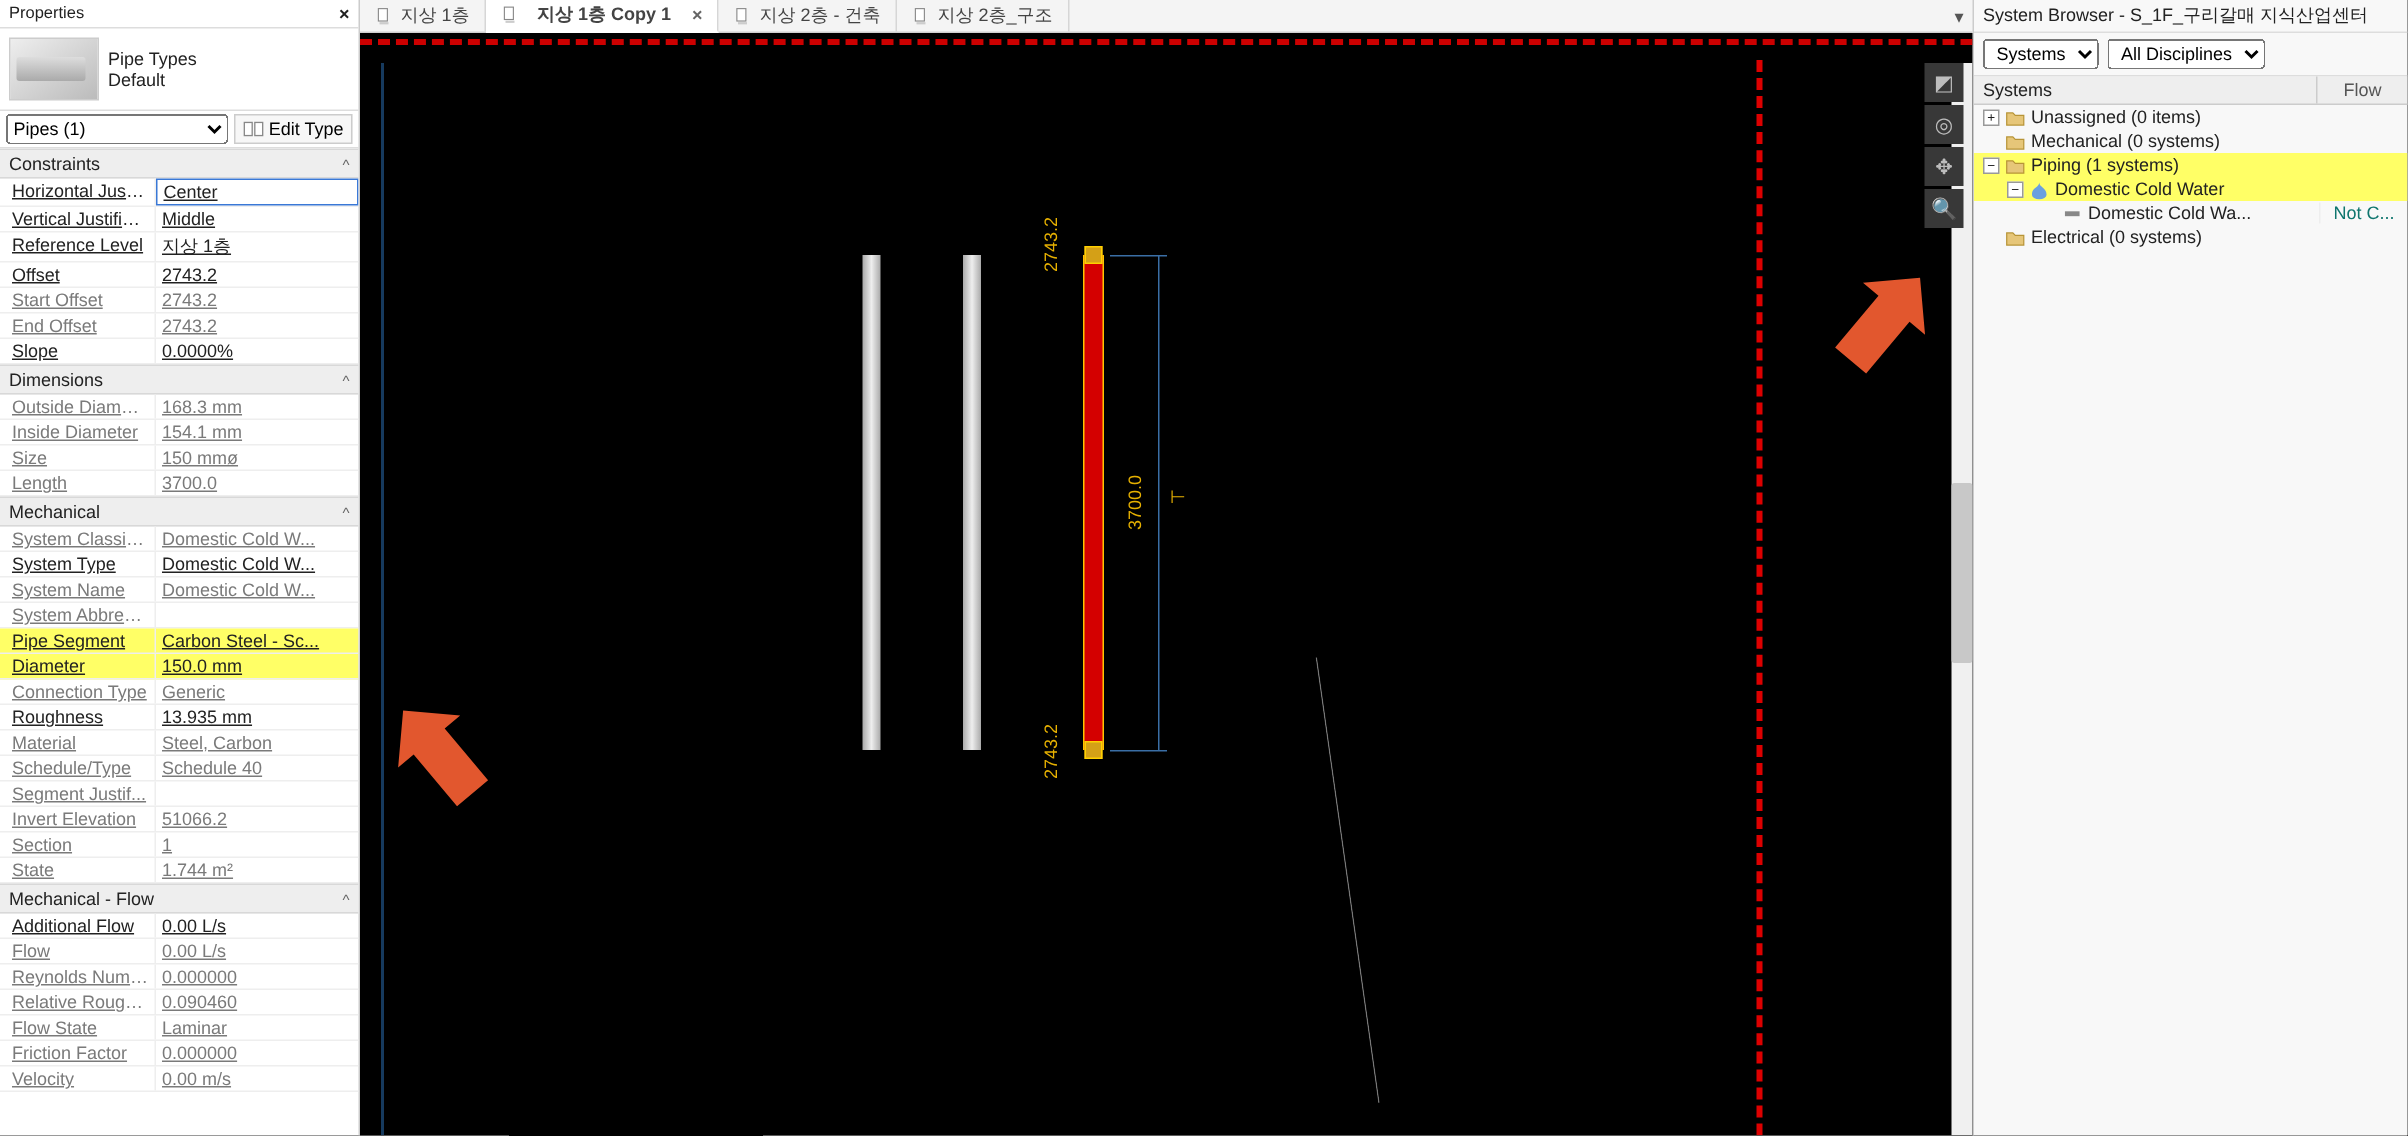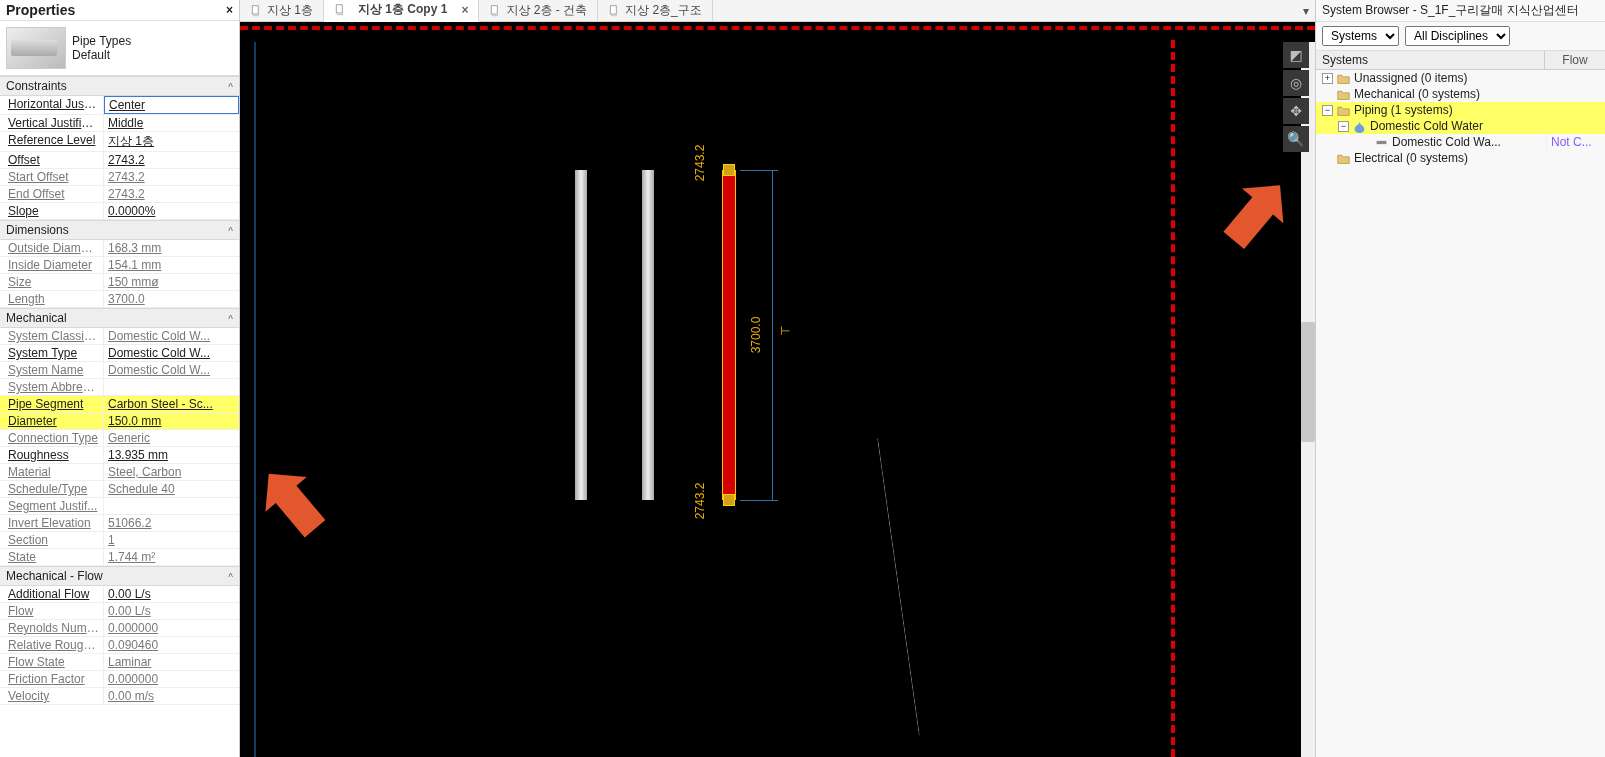--- a/index.html
+++ b/index.html
@@ -21,21 +21,21 @@
   border-right: 1px solid #ccc;
   display: flex;
   flex-direction: column;
 }
 .panel-header {
   display: flex;
   align-items: center;
   padding: 2px 6px;
   border-bottom: 1px solid #ddd;
 }
-.panel-header .title { flex: 1; font-size: 14px; font-weight: bold; }
+.panel-header .title { flex: 1; font-size: 11px; }
 .close-x { cursor: pointer; font-weight: bold; }
 .type-section {
   display: flex;
   align-items: center;
   gap: 6px;
   padding: 6px;
   border-bottom: 1px solid #ddd;
 }
 .thumb {
   width: 60px; height: 42px;
@@ -211,21 +211,21 @@
   border:1px solid #999;
   display:flex; align-items:center;justify-content:center;
   font-size:9px; line-height:9px;
   background:#fff;
 }
 .tree-indent0 { padding-left: 6px; }
 .tree-indent1 { padding-left: 22px; }
 .tree-indent2 { padding-left: 44px; }
 .tree-icon { width:13px; height:13px; flex:0 0 13px; }
 .tree-label { flex:1; overflow:hidden; white-space:nowrap; text-overflow:ellipsis; }
-.tree-val { width:55px; text-align:left; color:#8b5cf6; border-left:1px solid #eee; padding-left:4px; }
+.tree-val { width:55px; text-align:center; color:#0f766e; border-left:1px solid #eee; padding-left:4px; }
 .folder-ic path { fill:#e6c679; stroke:#b79437; }
 .sys-ic { fill:#6aa0e0; }
 .scroll-track {
   position:absolute; right:0; top:20px; bottom:0; width:14px;
   background:#f0f0f0;
 }
 .scroll-thumb { position:absolute; top:280px; width:14px; height:120px; background:#c8c8c8; border-radius:2px; }
 </style>
 </head>
 <body>
@@ -237,20 +237,32 @@
   </div>
 
   <div class="type-section">
     <div class="thumb"></div>
     <div class="type-labels">
       <span>Pipe Types</span>
       <span>Default</span>
     </div>
   </div>
 
+  <div class="selector-row">
+    <select>
+      <option>Pipes (1)</option>
+    </select>
+    <button class="edit-type-btn">
+      <svg viewBox="0 0 16 16">
+        <rect x="1" y="3" width="6" height="10" fill="#fff" stroke="#888"></rect>
+        <rect x="9" y="3" width="6" height="10" fill="#fff" stroke="#888"></rect>
+      </svg>
+      <span>Edit Type</span>
+    </button>
+  </div>
 
   <div class="props-scroll">
 
     <div class="group-header">
       <span>Constraints</span>
       <span class="caret">^</span>
     </div>
     <div class="prop-row boxed">
         <div class="prop-k">Horizontal Justif...</div>
         <div class="prop-v">Center</div>

